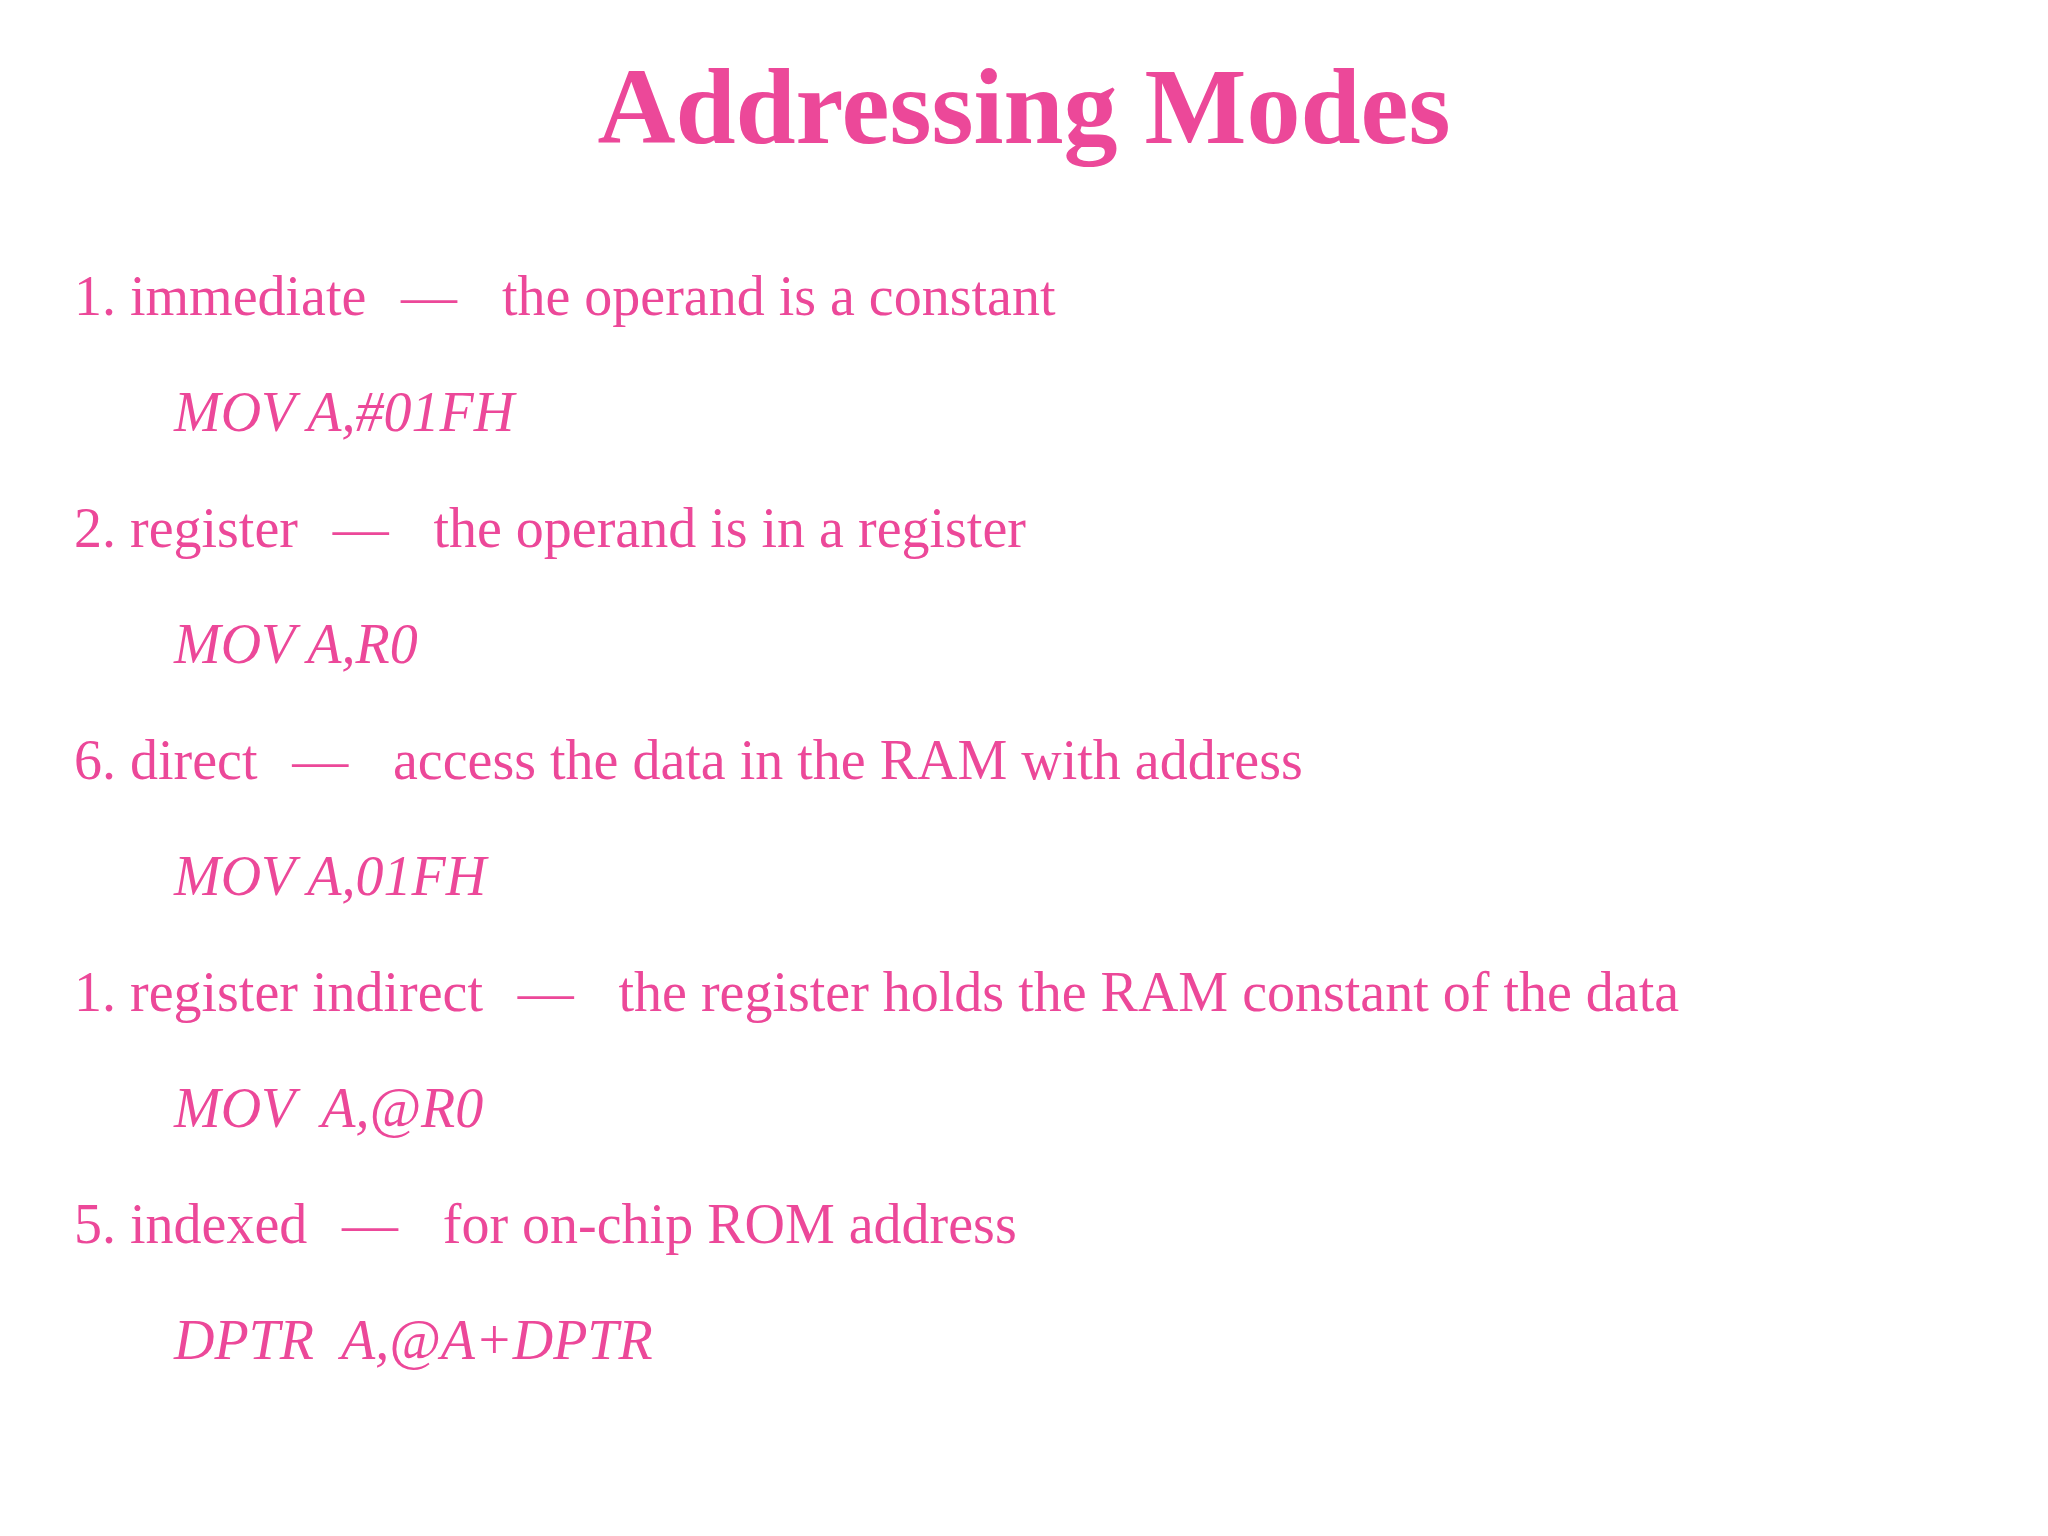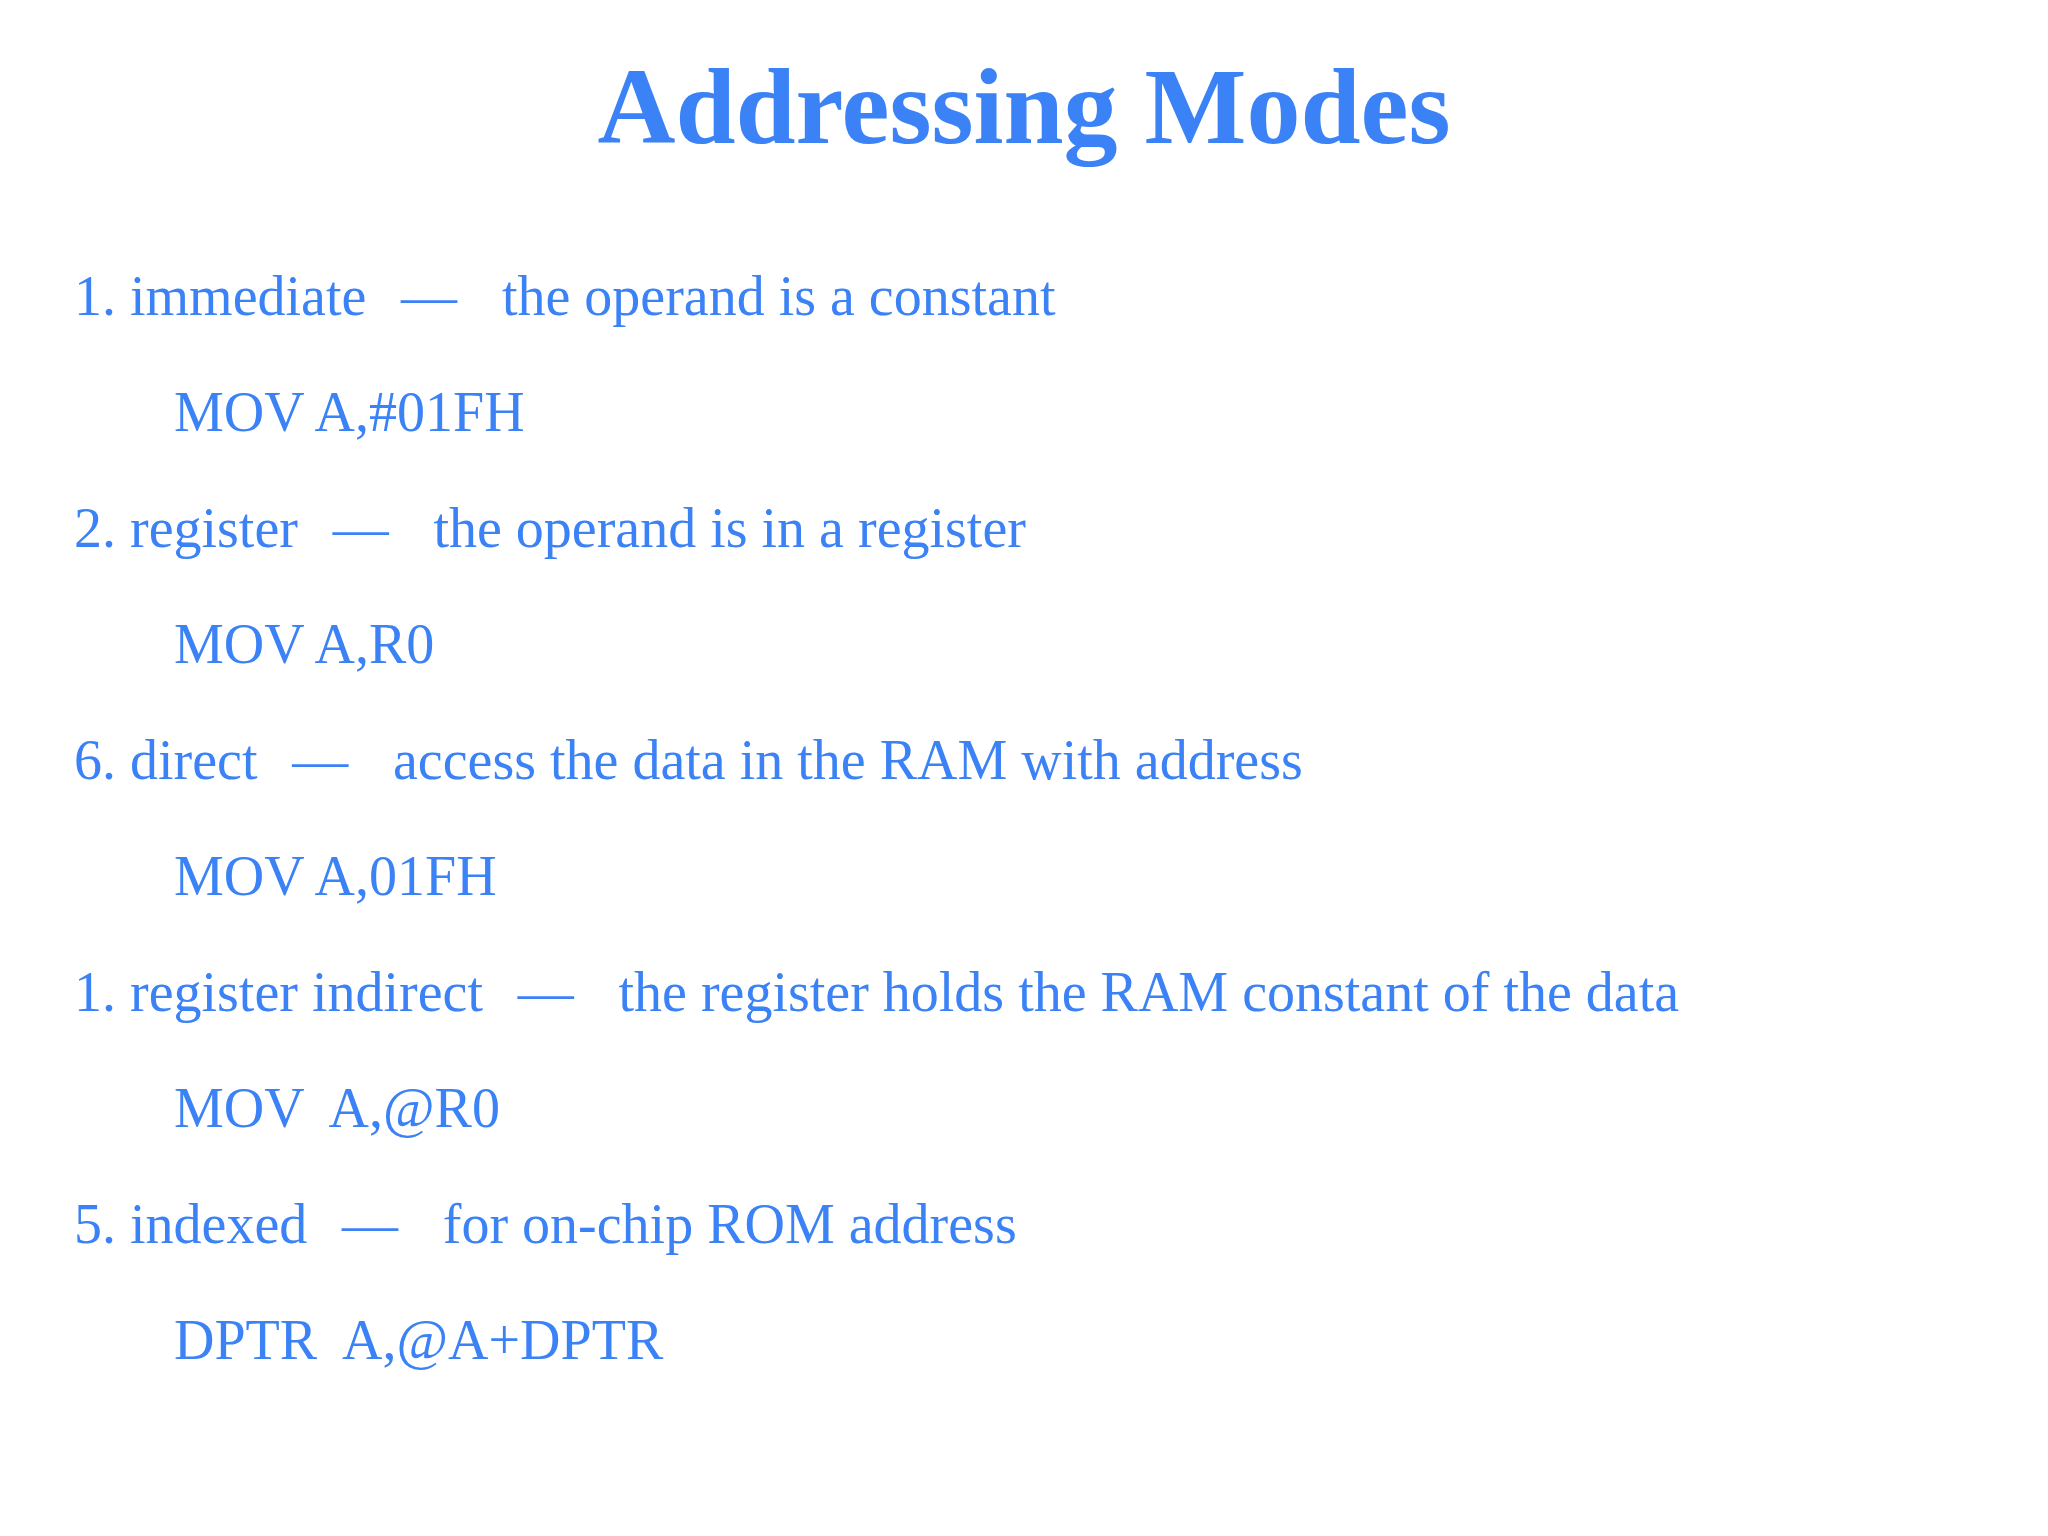--- a/index.html
+++ b/index.html
@@ -5,21 +5,21 @@
   html, body {
     margin: 0;
     padding: 0;
     background: #ffffff;
   }
   .slide {
     position: relative;
     width: 2048px;
     height: 1536px;
     background: #ffffff;
-    color: #3b82f6;
+    color: #ec4899;
     font-family: "Liberation Serif", "DejaVu Serif", serif;
     overflow: hidden;
   }
   .title {
     padding-top: 42px;
     text-align: center;
     font-size: 108px;
     font-weight: bold;
     line-height: 1.2;
     letter-spacing: 0px;
@@ -31,20 +31,21 @@
     font-size: 56px;
   }
   .mode-line {
     line-height: 116px;
     white-space: nowrap;
   }
   .code-line {
     line-height: 116px;
     padding-left: 100px;
     white-space: pre;
+    font-style: italic;
   }
   .dash {
     display: inline-block;
     margin: 0 0.80em 0 0.62em;
   }
 </style>
 </head>
 <body>
 
 <div class="slide">

